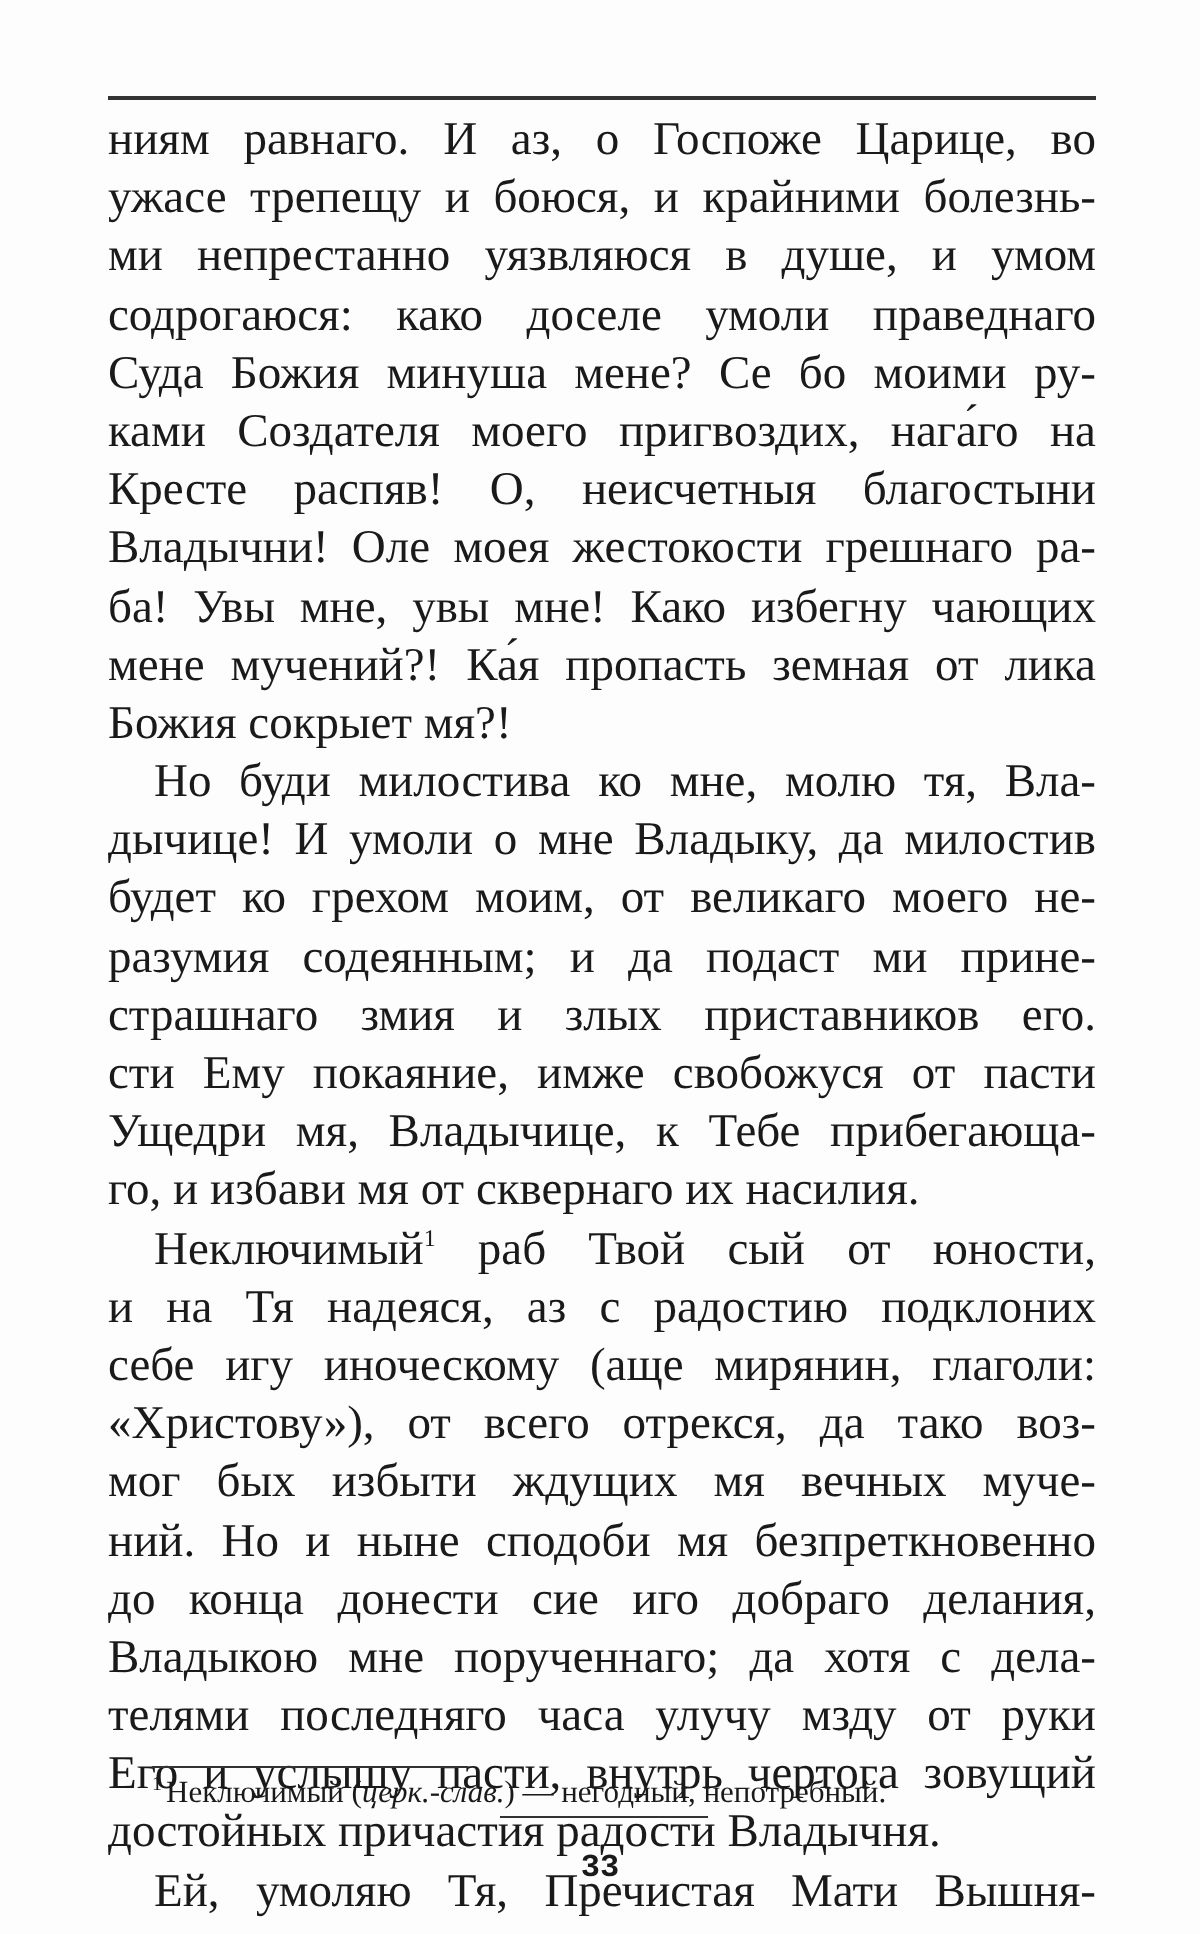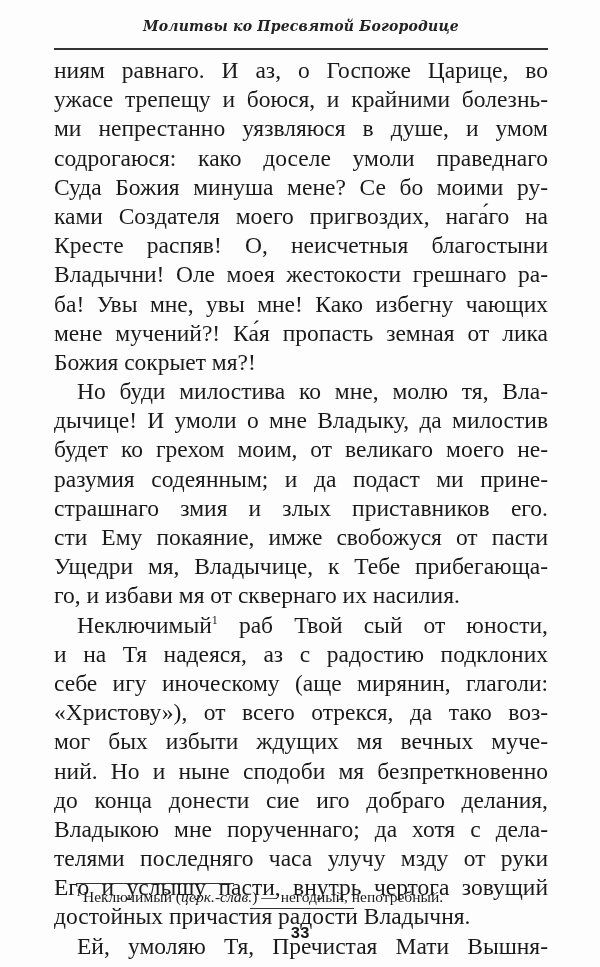--- a/index.html
+++ b/index.html
@@ -30,21 +30,20 @@
   .fn-rule-bottom { position: absolute; left: 250px; width: 104px; top: 908px; height: 1px; background: #333; }
   .page-number {
     position: absolute; left: 0; width: 600px; top: 925px; text-align: center;
     font-family: Liberation Mono, monospace; font-weight: bold; font-size: 16px; color: #1a1a1a;
   }
 </style>
 </head>
 <body>
 
 <div class="page">
-  <div class="running-head">Молитвы ко Пресвятой Богородице</div>
   <div class="head-rule"></div>
 
   <div class="body-text" id="body">
       <span class="line">ниям равнаго. И аз, о Госпоже Царице, во</span>
       <span class="line">ужасе трепещу и боюся, и крайними болезнь-</span>
       <span class="line">ми непрестанно уязвляюся в душе, и умом</span>
       <span class="line">содрогаюся: како доселе умоли праведнаго</span>
       <span class="line">Суда Божия минуша мене? Се бо моими ру-</span>
       <span class="line">ками Создателя моего пригвоздих, нага́го на</span>
       <span class="line">Кресте распяв! О, неисчетныя благостыни</span>

